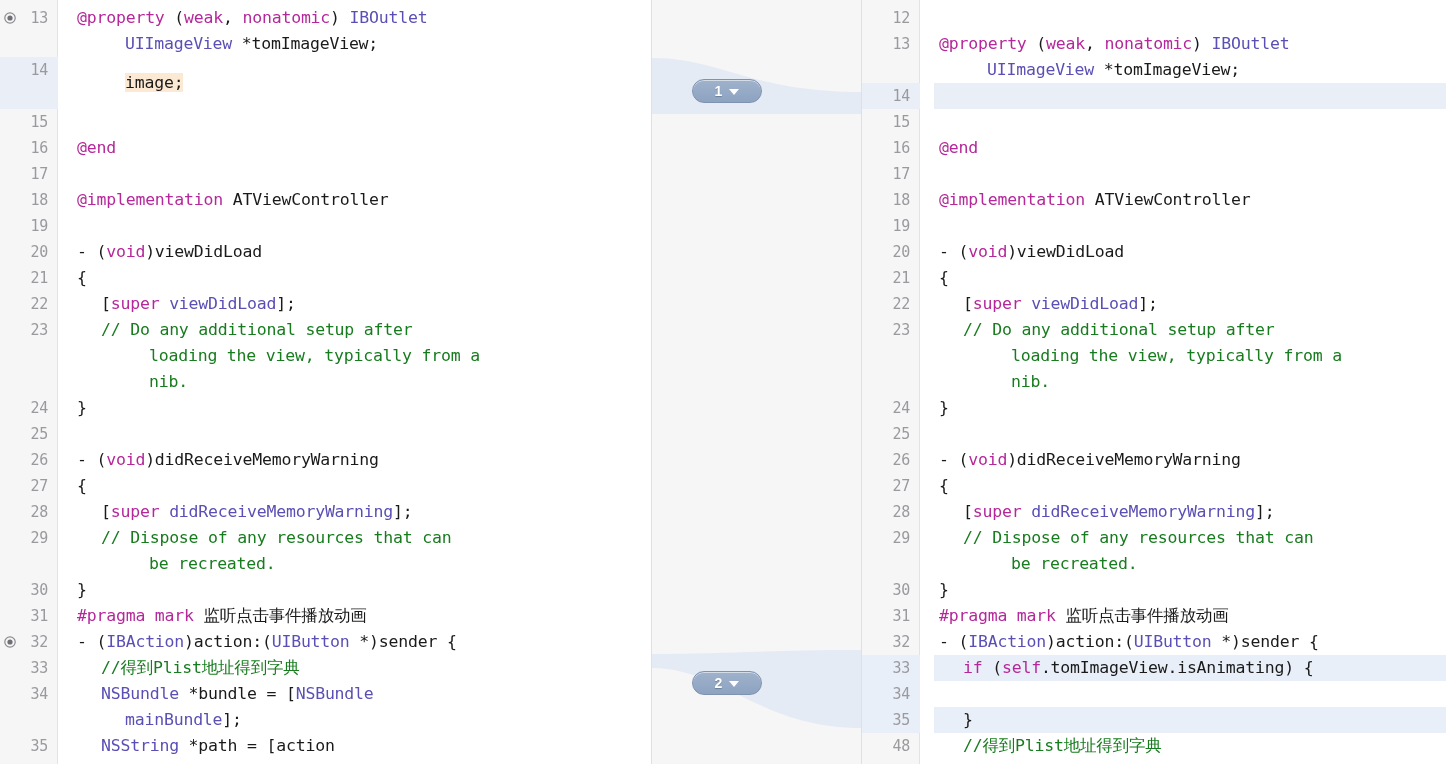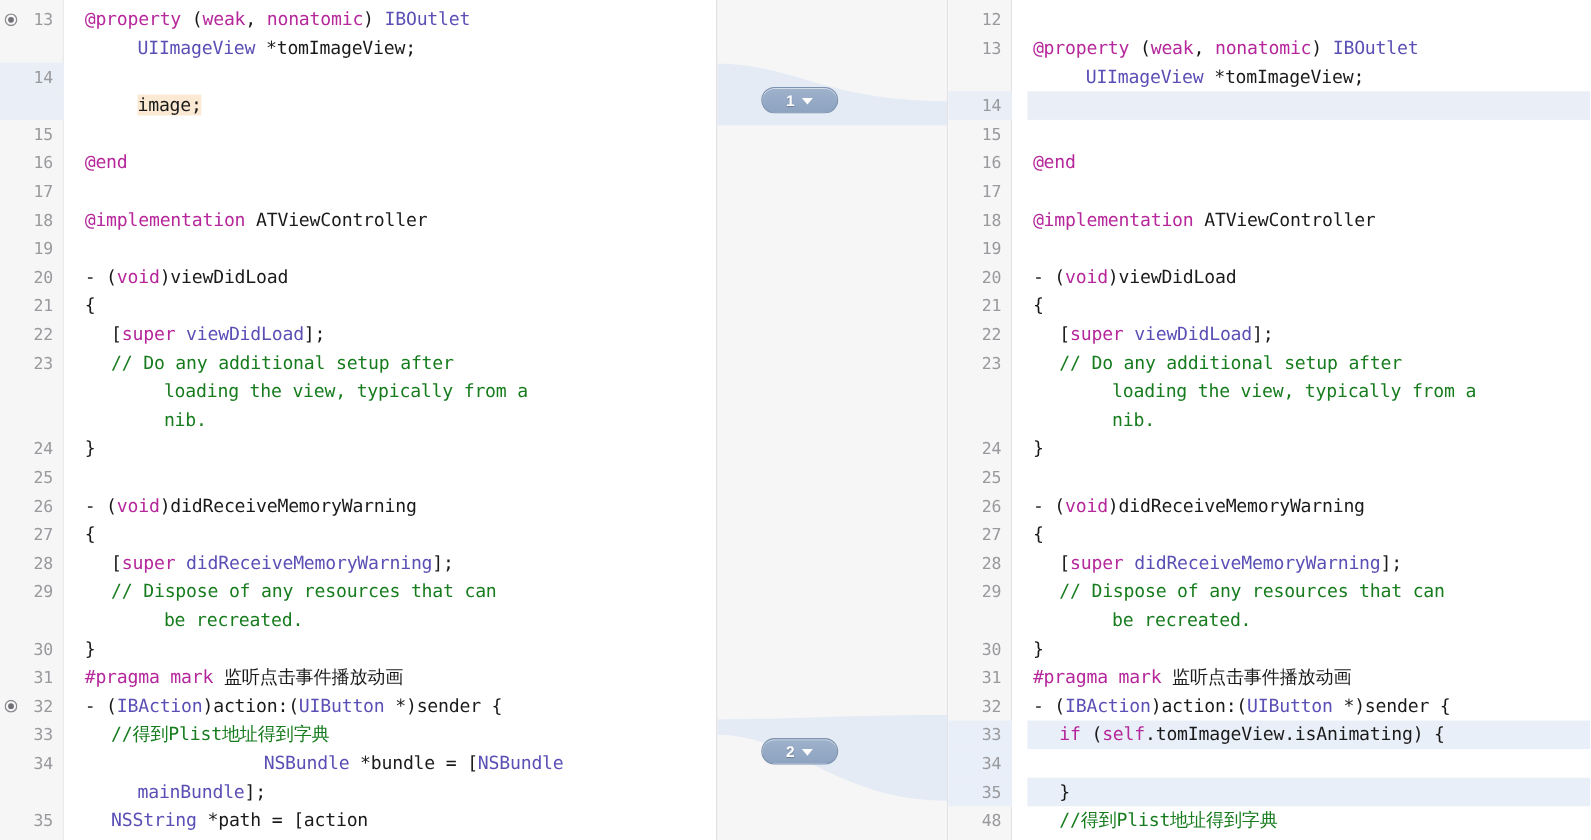--- a/index.html
+++ b/index.html
@@ -156,21 +156,21 @@
     <div class="gutter"></div>
     <div class="stripe-col"></div>
     <div class="code-area" id="left-code">
         <div style="position: absolute; left: 0px; width: 566px; top: 57px; height: 52px; background: rgb(234, 239, 247); z-index: -2;"></div>
         <div class="row" style="top: 5px;">
           <div class="code" style="padding-left: 5px;"><span class="k-dir">@property </span><span class="k-pln">(</span><span class="k-kw">weak</span><span class="k-pln">, </span><span class="k-kw">nonatomic</span><span class="k-pln">) </span><span class="k-type">IBOutlet</span></div>
         </div>
         <div class="row" style="top: 31px;">
           <div class="code" style="padding-left: 53px;"><span class="k-type">UIImageView </span><span class="k-pln">*tomImageView;</span></div>
         </div>
-        <div class="row" style="top: 83px;">
+        <div class="row" style="top: 70px;">
           <div class="code" style="padding-left: 53px;"><span class="k-pln tokenbg-peach">image;</span></div>
         </div>
         <div class="row" style="top: 109px;">
           <div class="code" style="padding-left: 5px;"></div>
         </div>
         <div class="row" style="top: 135px;">
           <div class="code" style="padding-left: 5px;"><span class="k-dir">@end</span></div>
         </div>
         <div class="row" style="top: 161px;">
           <div class="code" style="padding-left: 5px;"></div>
@@ -225,21 +225,21 @@
         </div>
         <div class="row" style="top: 603px;">
           <div class="code" style="padding-left: 5px;"><span class="k-dir">#pragma mark </span><span class="k-pln">监听点击事件播放动画</span></div>
         </div>
         <div class="row" style="top: 629px;">
           <div class="code" style="padding-left: 5px;"><span class="k-pln">- (</span><span class="k-type">IBAction</span><span class="k-pln">)action:(</span><span class="k-type">UIButton</span><span class="k-pln"> *)sender {</span></div>
         </div>
         <div class="row" style="top: 655px;">
           <div class="code" style="padding-left: 29px;"><span class="k-cmt">//得到Plist地址得到字典</span></div>
         </div>
-        <div class="row" style="top: 681px; text-align: center;">
+        <div class="row" style="top: 681px;">
           <div class="code" style="padding-left: 29px;"><span class="k-type">NSBundle</span><span class="k-pln"> *bundle = [</span><span class="k-type">NSBundle</span></div>
         </div>
         <div class="row" style="top: 707px;">
           <div class="code" style="padding-left: 53px;"><span class="k-type">mainBundle</span><span class="k-pln">];</span></div>
         </div>
         <div class="row" style="top: 733px;">
           <div class="code" style="padding-left: 29px;"><span class="k-type">NSString</span><span class="k-pln"> *path = [action</span></div>
         </div>
       </div>
     <div id="left-gutter-rows">

